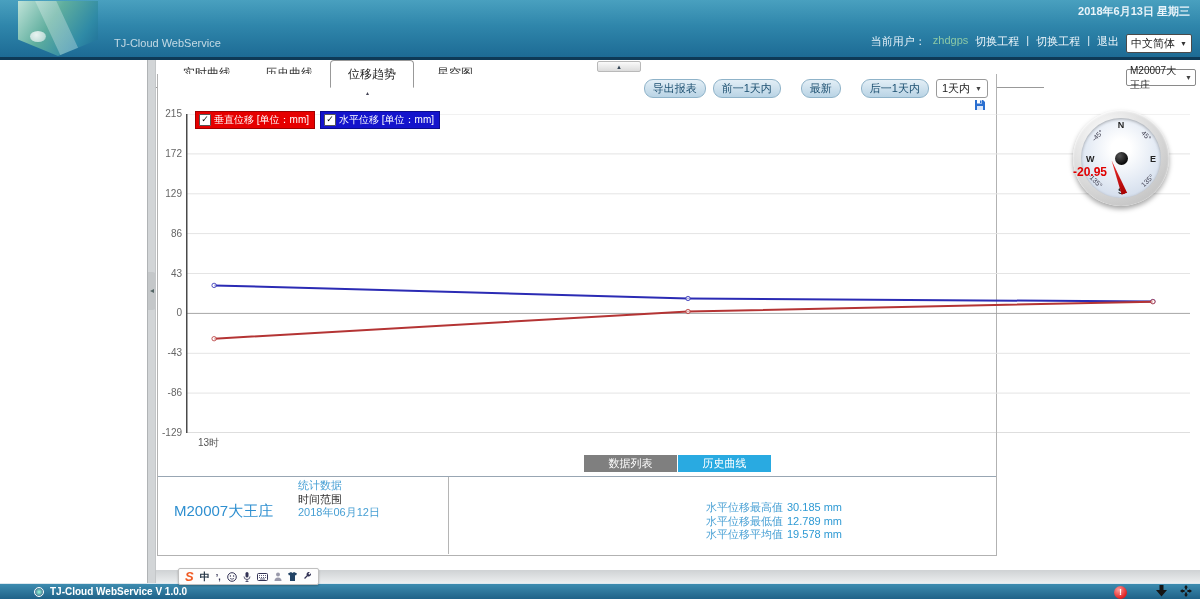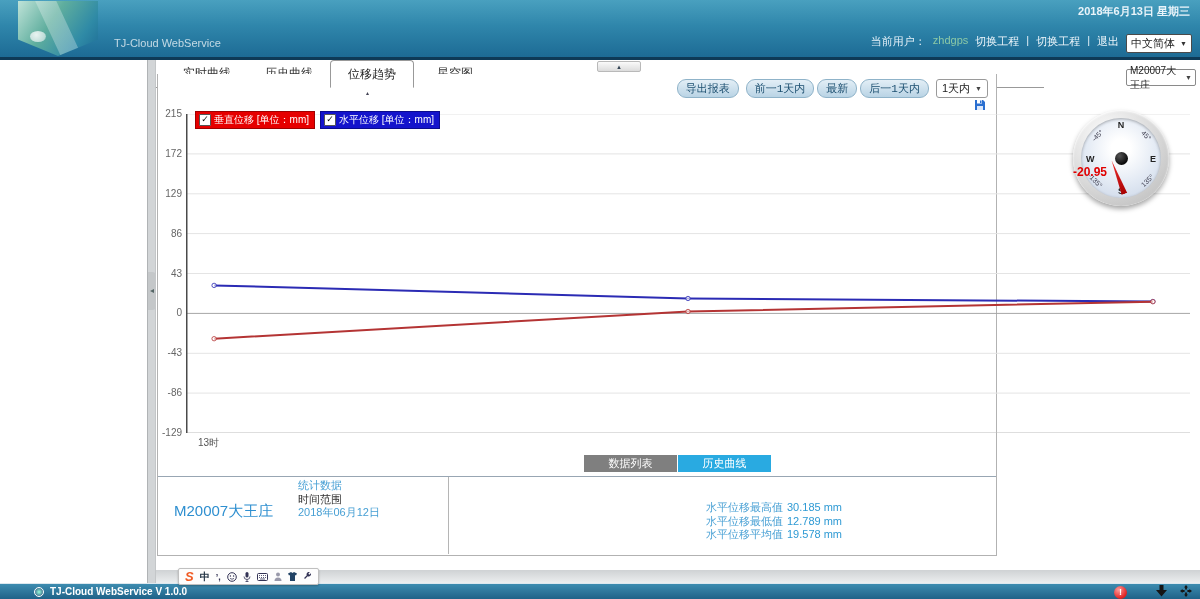--- a/index.html
+++ b/index.html
@@ -60,21 +60,21 @@
     border:1px solid #8a8a8a;border-radius:2px;display:flex;align-items:center;justify-content:space-between;
     padding:0 3px;font-size:10px;color:#222;box-sizing:border-box;cursor:pointer;z-index:5;}
   .station-select .arr{font-size:7px;color:#444;}
 
   
   .panel{position:absolute;left:157px;top:74px;width:840px;height:482px;background:#fff;
     border:1px solid #b2b2b2;border-top:none;box-sizing:border-box;}
   .chart-toolbar{position:absolute;top:5px;right:8px;display:flex;align-items:center;gap:7px;z-index:6;}
   .pill-btn{background:linear-gradient(180deg,#e3eef6,#b9d4e5);border:1px solid #8fb3c9;
     border-radius:9px;color:#1c4f70;font-size:11px;padding:1px 8px;cursor:pointer;white-space:nowrap;}
-  .pill-group{display:flex;gap:3px;font-family:Liberation Mono, monospace;}
+  .pill-group{display:flex;gap:20px;}
   .range-select{display:flex;align-items:center;gap:5px;background:#fff;border:1px solid #9a9a9a;
     border-radius:3px;font-size:11px;color:#222;padding:1px 5px;cursor:pointer;}
   .range-select .arr{font-size:7px;color:#444;}
   .save-icon{position:absolute;top:23px;right:10px;cursor:pointer;z-index:6;}
 
   .ytick{position:absolute;left:0;width:24px;text-align:right;font-size:10px;color:#666;}
   .chart-svg{position:absolute;left:28px;top:40px;}
   .xtick{position:absolute;left:40px;top:362px;font-size:10px;color:#555;}
 
   .legend{position:absolute;left:37px;top:37px;display:flex;gap:5px;z-index:5;}

